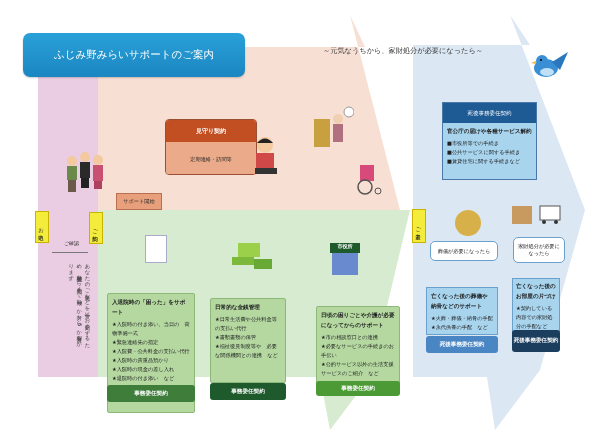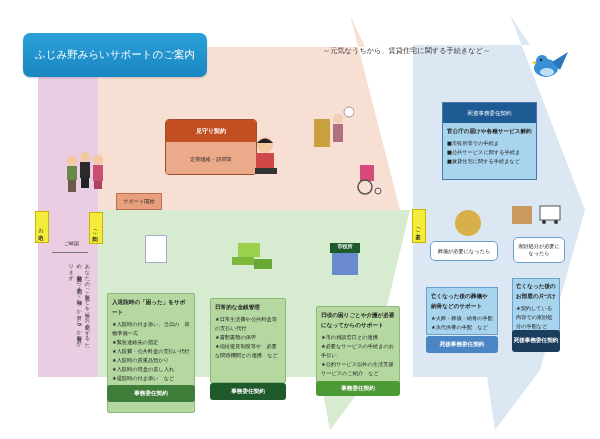--- a/index.html
+++ b/index.html
@@ -1,18 +1,18 @@
 <!DOCTYPE html>
 <html><head>
 <meta charset="utf-8">
 <style>
 *{box-sizing:border-box;margin:0;padding:0}
 body{width:600px;height:439px;background:#fff;font-family:"DejaVu Sans",sans-serif;position:relative;overflow:hidden;font-size:6px;color:#222}
 .abs{position:absolute}
-.title{left:23px;top:33px;width:184px;height:44px;background:linear-gradient(#2aa0d8,#1a86c2);border-radius:7px;color:#fff;font-size:10.5px;display:flex;align-items:center;justify-content:center;box-shadow:0 1px 2px rgba(0,0,0,.2);z-index:3}
+.title{left:23px;top:33px;width:222px;height:44px;background:linear-gradient(#2aa0d8,#1a86c2);border-radius:7px;color:#fff;font-size:10.5px;display:flex;align-items:center;justify-content:center;box-shadow:0 1px 2px rgba(0,0,0,.2);z-index:3}
 .subtitle{left:323px;top:46px;font-size:7.2px;color:#333;white-space:nowrap;z-index:3}
 .vtext{writing-mode:vertical-rl}
 .tag{background:#f4ec3a;border:1px solid #c9b200;font-size:5.5px;display:flex;align-items:center;justify-content:center}
 .box{font-size:5.2px;line-height:1.75}
 .box b{font-size:5.6px;display:block;margin-bottom:2px}
 .btn{color:#fff;font-size:5.6px;display:flex;align-items:center;justify-content:center;border-radius:3px;font-weight:bold}
 </style>
 </head>
 <body>
 
@@ -21,21 +21,21 @@
   <rect x="38" y="77" width="60" height="300" fill="#ebcde3"></rect>
 
   <polygon points="98,47 365,47 350,15 400,210 380,210 98,210" fill="#f8dfd4"></polygon>
 
   <polygon points="98,210 410,210 370,377 330,430 320,377 98,377" fill="#d6ebcf"></polygon>
 
   <polygon points="413,45 530,45 510,15 585,210 540,370 495,430 487,377 413,377" fill="#dce7f4"></polygon>
 </svg>
 
 <div class="abs title">ふじみ野みらいサポートのご案内</div>
-<div class="abs subtitle">～元気なうちから、賃貸住宅に関する手続きなど～</div>
+<div class="abs subtitle">～元気なうちから、家財処分が必要になったら～</div>
 
 <div class="abs" style="left:522px;top:48px;width:48px;height:34px">
   <svg width="48" height="34">
       <ellipse cx="24" cy="20" rx="12" ry="9" fill="#3a8fd4"></ellipse>
       <circle cx="20" cy="13" r="6" fill="#3a8fd4"></circle>
       <polygon points="30,14 46,4 38,22" fill="#2b77bd"></polygon>
       <polygon points="14,13 9,15 14,16" fill="#f2b62a"></polygon>
       <circle cx="19" cy="12" r="1" fill="#000"></circle>
       <ellipse cx="25" cy="24" rx="7" ry="4" fill="#bfe0f6"></ellipse>
     </svg>

